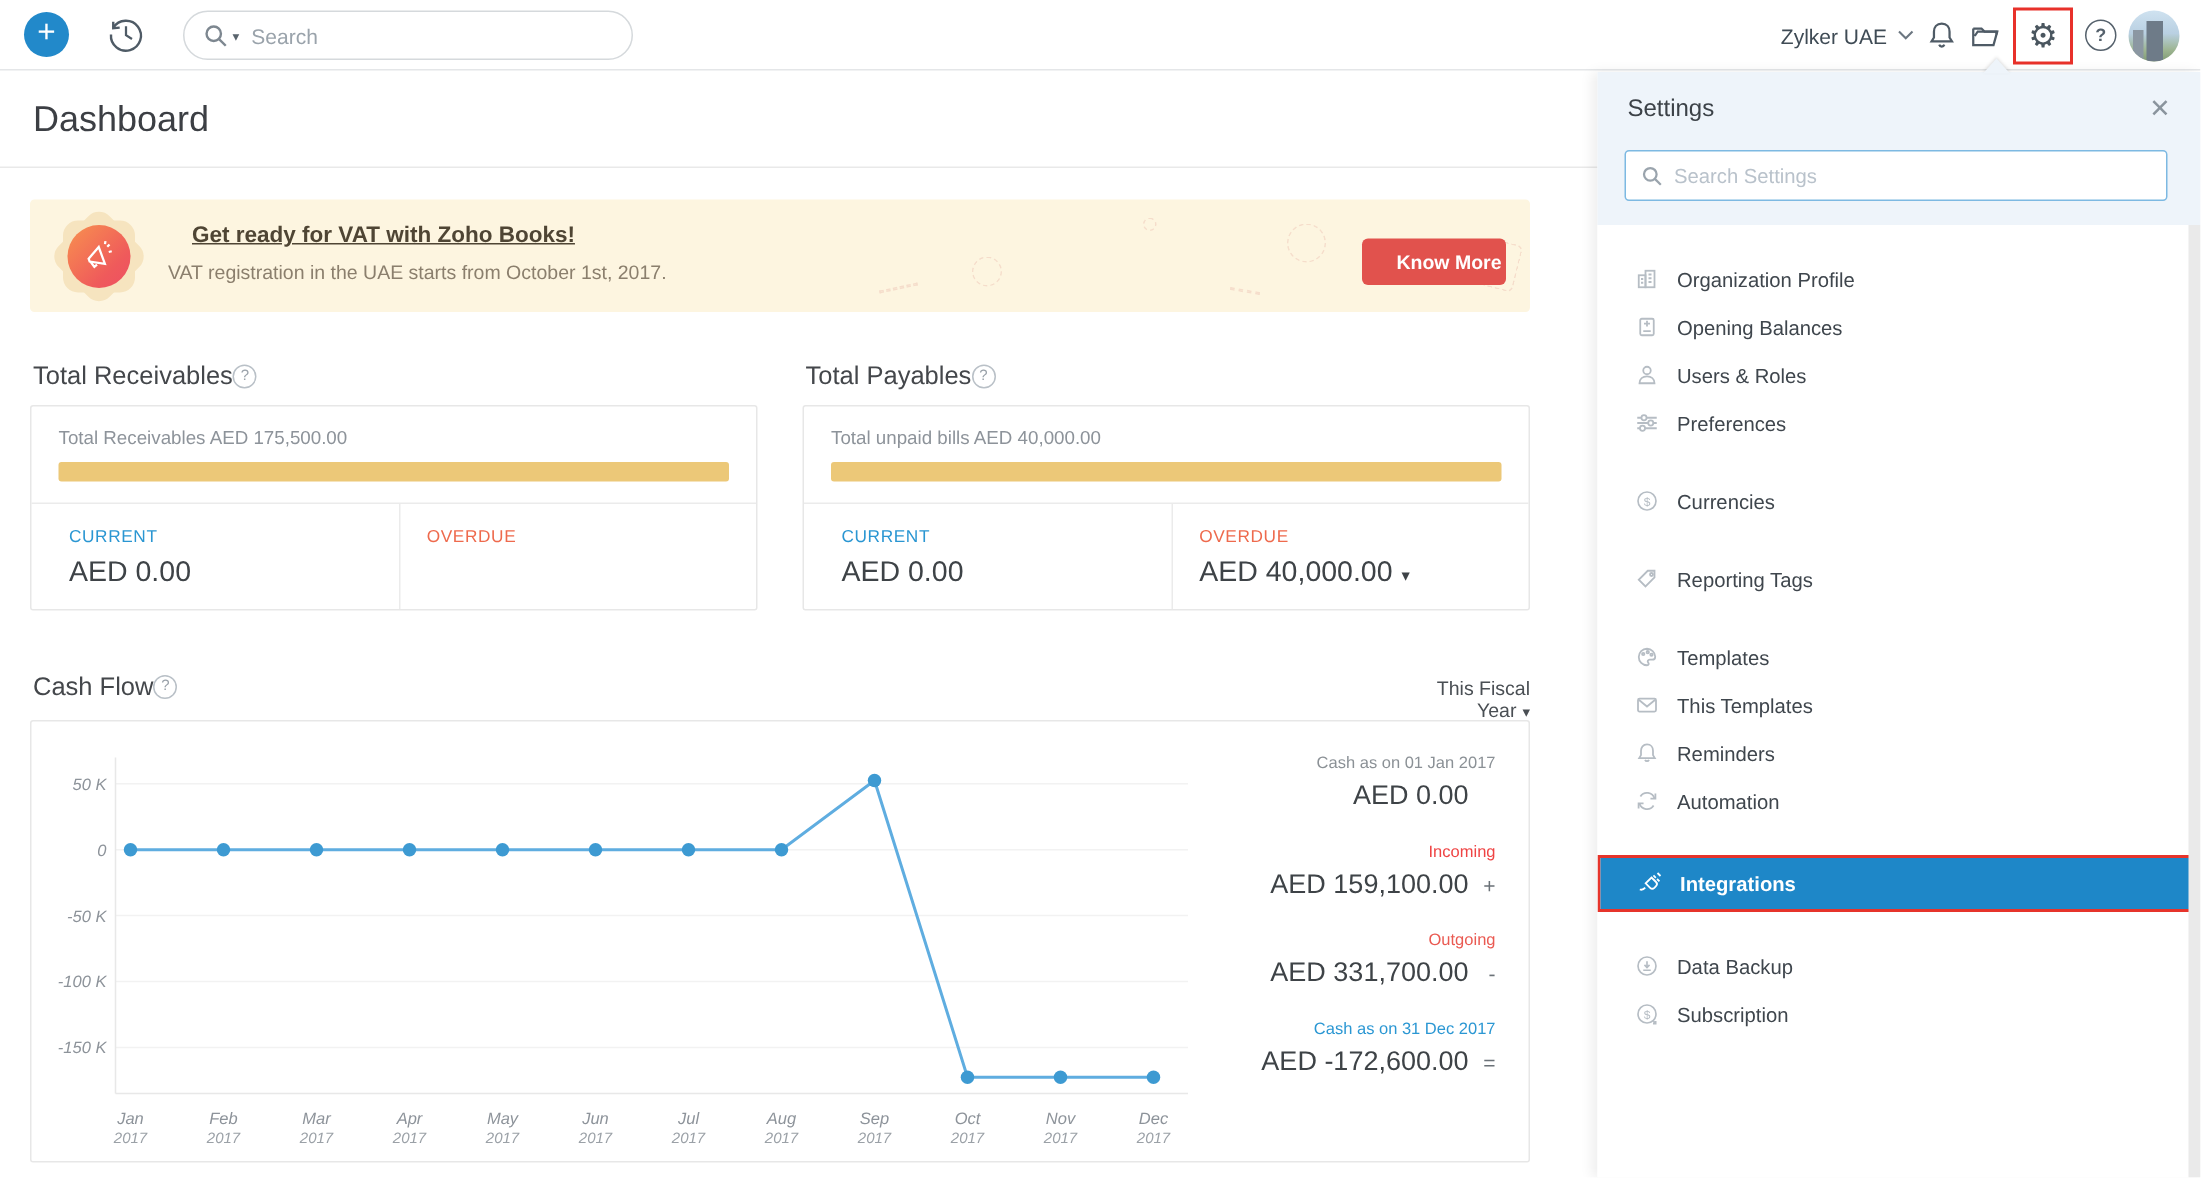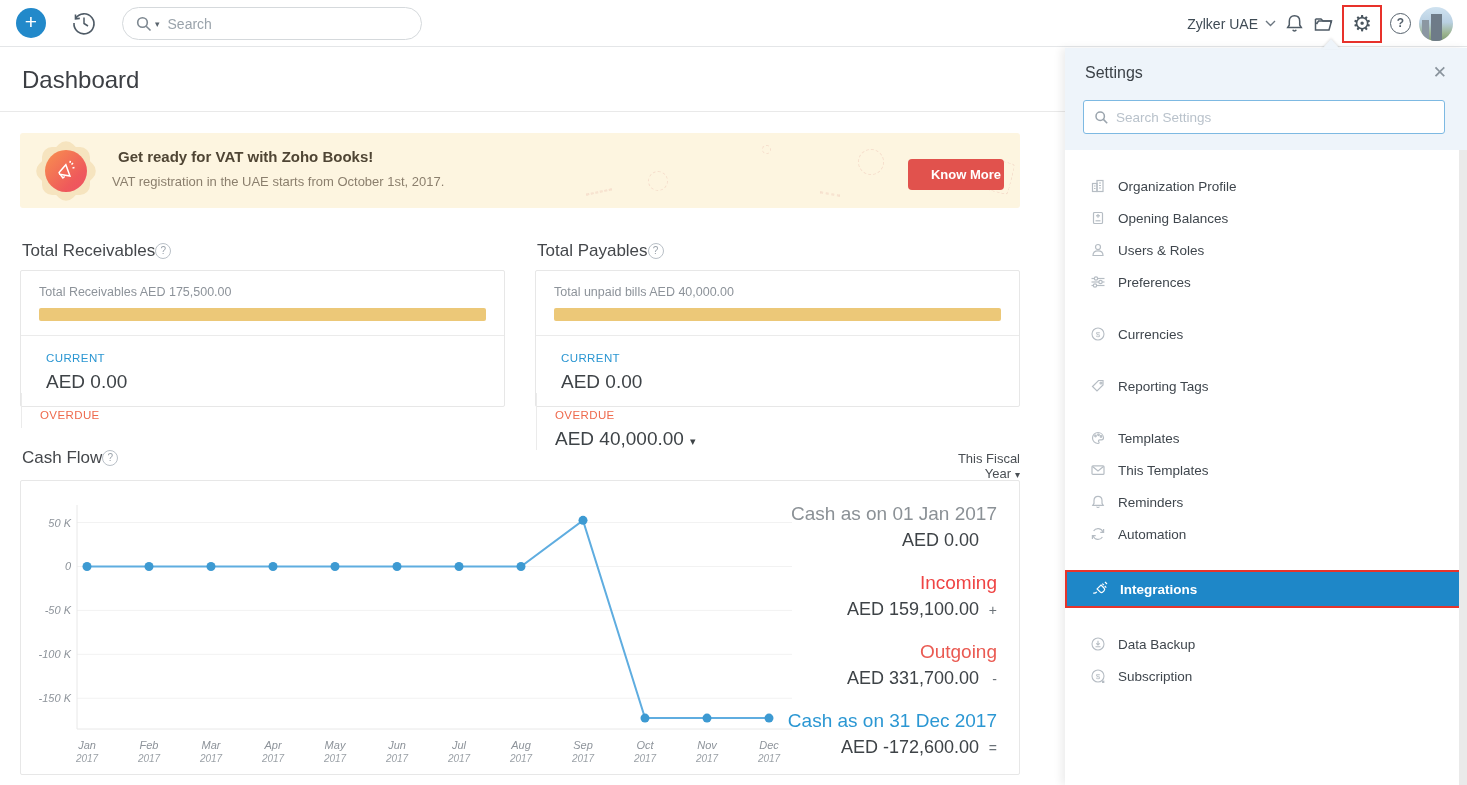--- a/index.html
+++ b/index.html
@@ -40,58 +40,58 @@
   
   .banner { position:absolute; left:20px; top:133px; width:1000px; height:75px; background:#fdf5e0;
     border-radius:3px; overflow:hidden; }
   .badge-wrap { position:absolute; left:18px; top:10px; width:56px; height:56px; }
   .badge-star, .badge-star2 { position:absolute; left:4px; top:4px; width:48px; height:48px;
     background:#f6e4bf; border-radius:10px; }
   .badge-star2 { transform:rotate(45deg); }
   .badge-circle { position:absolute; left:7px; top:7px; width:42px; height:42px; border-radius:50%;
     background:linear-gradient(135deg,#f8914f 0%,#ef5a5b 70%,#ee4f63 100%);
     display:flex; align-items:center; justify-content:center; }
-  .banner-title { position:absolute; left:98px; top:15px; font-size:15px; font-weight:bold; color:#4f4534; }
+  .banner-title { position:absolute; left:108px; top:15px; font-size:15px; font-weight:bold; color:#4f4534;text-decoration:underline; }
   .banner-sub { position:absolute; left:92px; top:41px; font-size:13px; color:#8b7f6d; }
   .know-more { position:absolute; right:16px; top:26px; width:96px; height:31px; background:#e1524d;
     border:none; border-radius:4px; color:#fff; font-size:13px; font-weight:bold; cursor:pointer;
     font-family:"Liberation Sans", sans-serif;padding-left:20px; }
   .doodle { position:absolute; border:1.5px dashed #f3d6c5; opacity:.75; }
   .d1 { left:838px; top:16px; width:26px; height:26px; border-radius:50%; }
   .d2 { left:628px; top:38px; width:20px; height:20px; border-radius:50%; }
   .d3 { left:742px; top:12px; width:9px; height:9px; border-radius:50%; }
   .d4 { left:566px; top:58px; width:26px; height:0; border-width:1px; transform:rotate(-12deg); }
   .d5 { left:800px; top:60px; width:20px; height:0; border-width:1px; transform:rotate(10deg); }
   .d6 { right:8px; top:28px; width:22px; height:32px; border-radius:4px; transform:rotate(14deg); }
 
   
   .sec-title { position:absolute; font-size:17px; color:#44474b; display:flex; align-items:center; gap:0; }
   .q-ico { width:16px; height:16px; border:1px solid #b9c0c7; border-radius:50%; font-size:10px;
     color:#9aa2aa; text-align:center; line-height:14px; cursor:pointer; }
   .card { position:absolute; width:485px; height:137px; background:#fff; border:1px solid #e7e7e7; border-radius:2px; }
   .card .mini-label { position:absolute; left:18px; top:14px; font-size:12.5px; color:#8d939a; }
   .card .bar { position:absolute; left:18px; right:18px; top:37px; height:13px; background:#ecc878; border-radius:2px; }
-  .card .bottom { position:absolute; left:0; right:0; top:64px; bottom:0; border-top:1px solid #ebebeb; display:flex;flex-direction:column; }
+  .card .bottom { position:absolute; left:0; right:0; top:64px; bottom:0; border-top:1px solid #ebebeb; display:flex; }
   .cell { flex:1; padding:16px 0 0 25px; position:relative; }
   .cell + .cell { border-left:1px solid #ebebeb; padding-left:18px; }
   .cell .tag-label { font-size:11.5px; letter-spacing:.4px; margin-bottom:7px; }
   .tag-current { color:#2a96d2; }
   .tag-overdue { color:#ee6a4d; }
   .amount { font-size:19px; color:#3e4347; cursor:default; }
   .amount .dd { font-size:11px; color:#3e4347; margin-left:6px; cursor:pointer; }
 
   
   .fiscal { position:absolute; left:920px; top:451px; width:100px; text-align:right; font-size:13px;
     color:#4a4f54; cursor:pointer; }
   .fiscal .dd { font-size:10px; margin-left:4px; }
   .cf-card { position:absolute; left:20px; top:480px; width:1000px; height:295px; background:#fff;
     border:1px solid #e7e7e7; border-radius:2px; }
   .cf-summary { position:absolute; right:22px; top:22px; width:230px; }
   .cf-entry { margin-bottom:21px; text-align:right; }
-  .cf-entry .lbl { font-size:19px; margin-bottom:5px; }
+  .cf-entry .lbl { font-size:11px; margin-bottom:5px; }
   .cf-entry .val-row { display:flex; justify-content:flex-end; align-items:center; }
   .cf-entry .val { font-size:18px; color:#3e4347; }
   .cf-entry .op { width:14px; text-align:right; font-size:14px; color:#6b7278; margin-left:4px; }
   .lbl-gray { color:#8b9196; } .lbl-green { color:#ef4444; } .lbl-red { color:#ea5a52; } .lbl-blue { color:#2b97d3; }
 
   
   .panel { position:absolute; left:1065px; top:48px; right:0; bottom:0; background:#fff;
     box-shadow:-4px 0 8px rgba(0,0,0,.07); z-index:10; }
   .panel-pointer { position:absolute; left:1322px; top:39px; width:0; height:0; z-index:11;
     border-left:9px solid transparent; border-right:9px solid transparent; border-bottom:10px solid #eef4fa;

